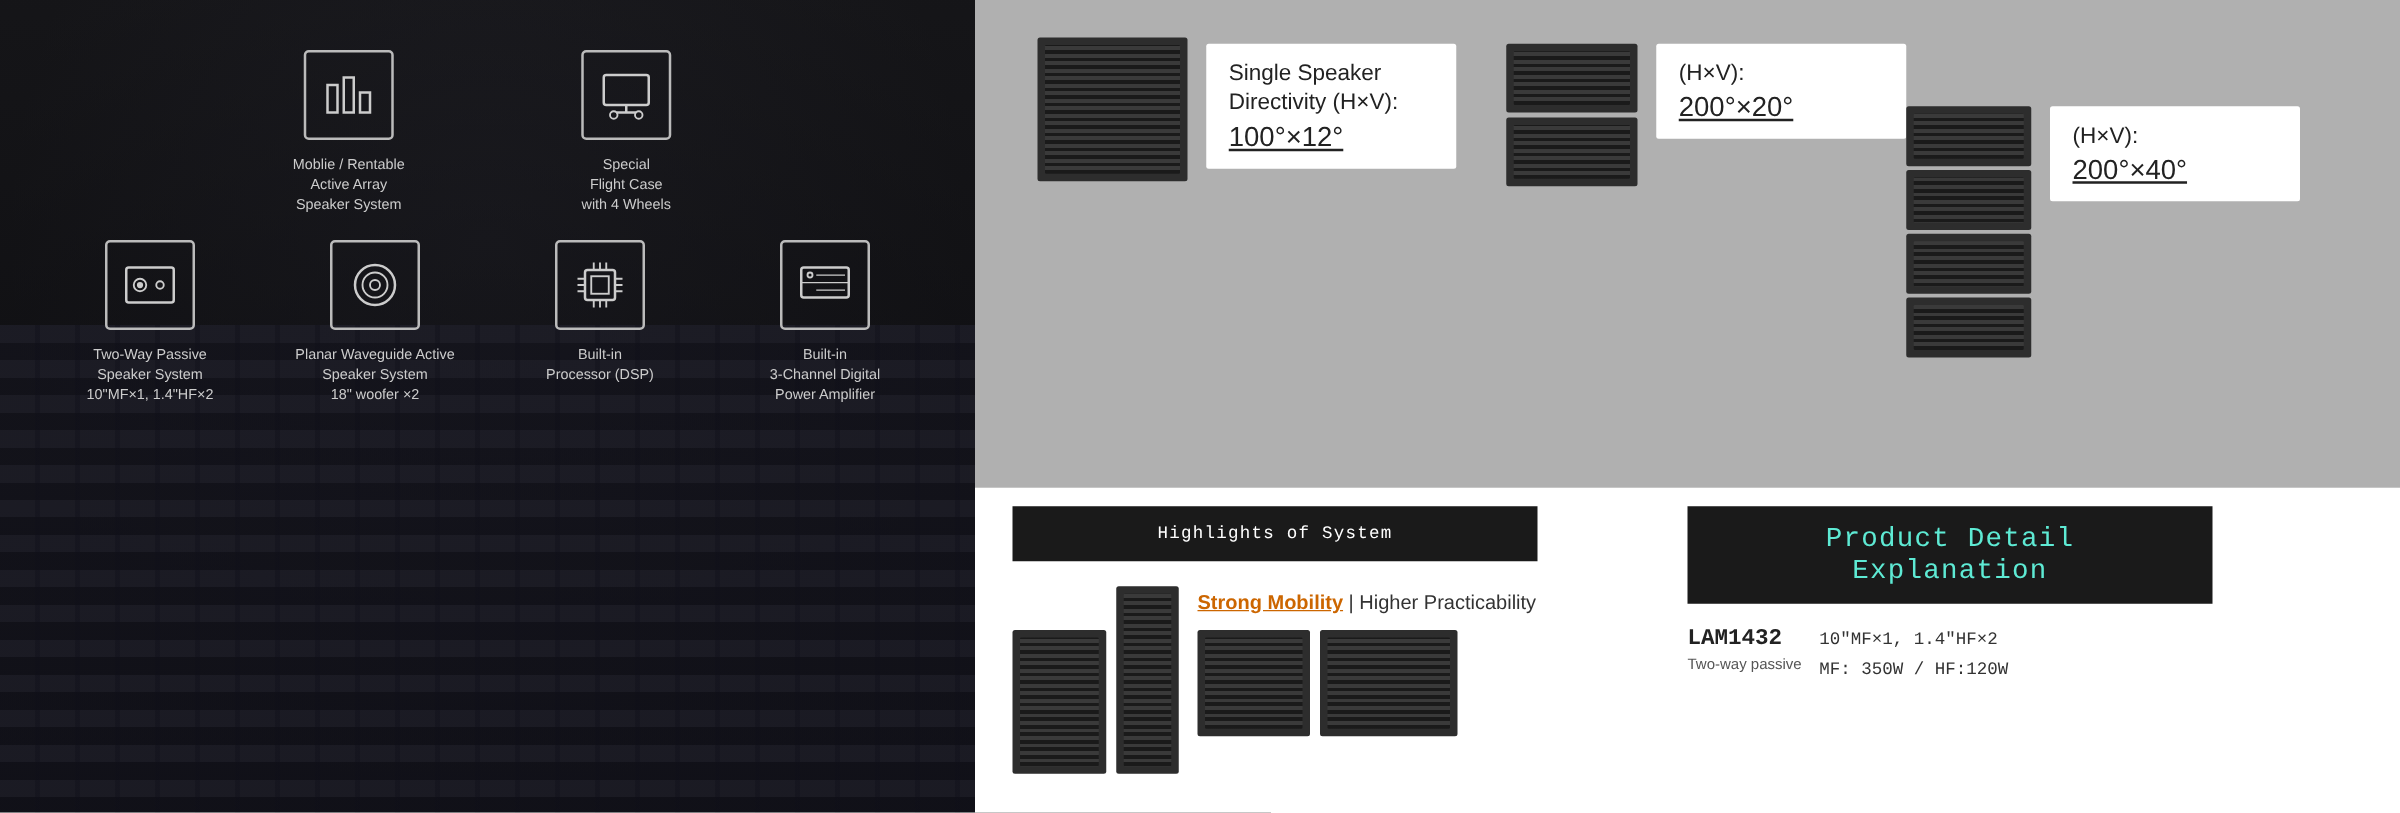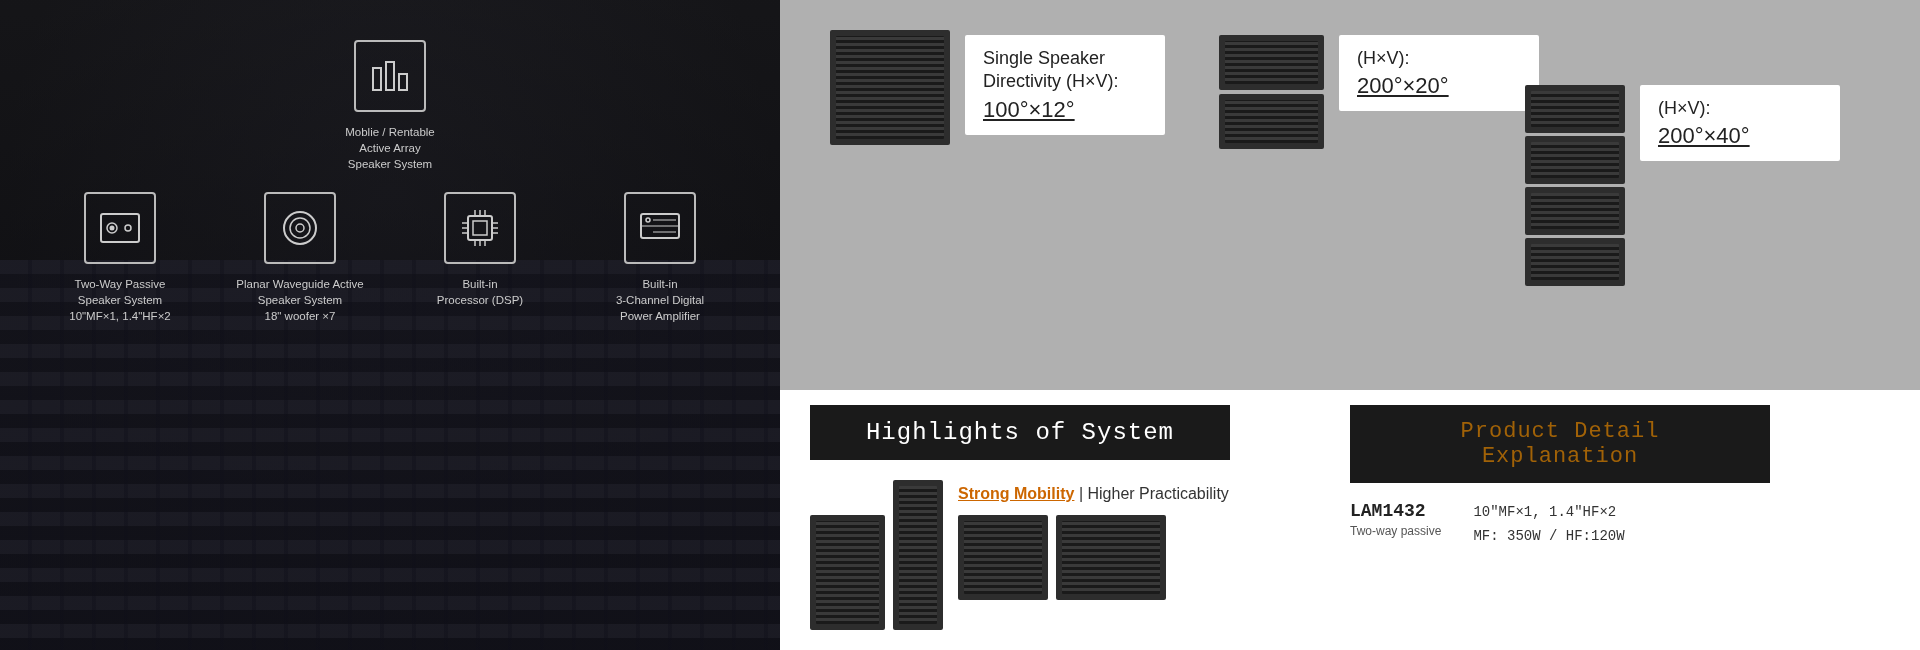--- a/index.html
+++ b/index.html
@@ -119,42 +119,42 @@
       text-decoration: underline;
       color: #222;
       margin-top: 3px;
     }
 
     .highlights-banner {
       background: #1a1a1a;
       color: white;
       padding: 14px 30px;
       text-align: center;
-      font-size: 24px;
+      font-size: 14px;
       font-family: 'Courier New', monospace;
       letter-spacing: 1px;
       margin-bottom: 20px;
       width: 420px;
     }
 
     .product-detail-banner {
       background: #1a1a1a;
-      color: #a16207;
+      color: #5eead4;
       padding: 14px 30px;
       text-align: center;
       font-size: 22px;
       font-family: 'Courier New', monospace;
       letter-spacing: 1px;
       margin-bottom: 18px;
       width: 420px;
     }
 
     .product-spec-row {
       display: flex;
-      gap: 32px;
+      gap: 14px;
     }
 
     .spec-name {
       font-size: 18px;
       font-weight: bold;
       font-family: 'Courier New', monospace;
       color: #222;
     }
 
     .spec-details {
@@ -162,21 +162,21 @@
       font-family: 'Courier New', monospace;
       color: #333;
       line-height: 1.7;
     }
 
     
     .right-gray-area {
       background: #b0b0b0;
       display: flex;
       padding: 30px 50px;
-      gap: 34px;
+      gap: 20px;
       align-items: flex-start;
       height: 390px;
       position: relative;
     }
 
     
     .group-single {
       display: flex;
       align-items: flex-start;
       gap: 15px;
@@ -277,20 +277,35 @@
               <rect x="5" y="14" width="8" height="22" stroke="#ccc" stroke-width="2" fill="none"></rect>
               <rect x="18" y="8" width="8" height="28" stroke="#ccc" stroke-width="2" fill="none"></rect>
               <rect x="31" y="20" width="8" height="16" stroke="#ccc" stroke-width="2" fill="none"></rect>
             </svg>
           </div>
           <span class="icon-label" style="white-space:pre-line">Moblie / Rentable
 Active Array
 Speaker System</span>
         </div>
 
+        <div class="icon-item">
+          <div class="icon-box">
+            <svg viewBox="0 0 44 44">
+              <rect x="4" y="6" width="36" height="24" rx="2" stroke="#ccc" stroke-width="2" fill="none"></rect>
+              <line x1="14" y1="36" x2="30" y2="36" stroke="#ccc" stroke-width="2"></line>
+              <line x1="22" y1="30" x2="22" y2="36" stroke="#ccc" stroke-width="2"></line>
+
+              <circle cx="12" cy="38" r="3" stroke="#ccc" stroke-width="1.5" fill="none"></circle>
+              <circle cx="32" cy="38" r="3" stroke="#ccc" stroke-width="1.5" fill="none"></circle>
+            </svg>
+          </div>
+          <span class="icon-label" style="white-space:pre-line">Special
+Flight Case
+with 4 Wheels</span>
+        </div>
 
 
       </div>
 
       <div class="icons-row-2">
 
         <div class="icon-item-2">
           <div class="icon-box">
             <svg viewBox="0 0 44 44">
               <rect x="3" y="8" width="38" height="28" rx="2" stroke="#ccc" stroke-width="2" fill="none"></rect>
@@ -307,21 +322,21 @@
         <div class="icon-item-2">
           <div class="icon-box">
             <svg viewBox="0 0 44 44">
               <circle cx="22" cy="22" r="16" stroke="#ccc" stroke-width="2" fill="none"></circle>
               <circle cx="22" cy="22" r="10" stroke="#ccc" stroke-width="1.5" fill="none"></circle>
               <circle cx="22" cy="22" r="4" stroke="#ccc" stroke-width="1.5" fill="none"></circle>
             </svg>
           </div>
           <span class="icon-label" style="white-space:pre-line">Planar Waveguide Active
 Speaker System
-18" woofer ×7</span>
+18" woofer ×2</span>
         </div>
 
         <div class="icon-item-2">
           <div class="icon-box">
             <svg viewBox="0 0 44 44">
               <rect x="10" y="10" width="24" height="24" rx="2" stroke="#ccc" stroke-width="2" fill="none"></rect>
               <rect x="15" y="15" width="14" height="14" stroke="#ccc" stroke-width="1.5" fill="none"></rect>
               <line x1="17" y1="10" x2="17" y2="4" stroke="#ccc" stroke-width="1.5"></line>
               <line x1="22" y1="10" x2="22" y2="4" stroke="#ccc" stroke-width="1.5"></line>
               <line x1="27" y1="10" x2="27" y2="4" stroke="#ccc" stroke-width="1.5"></line>

